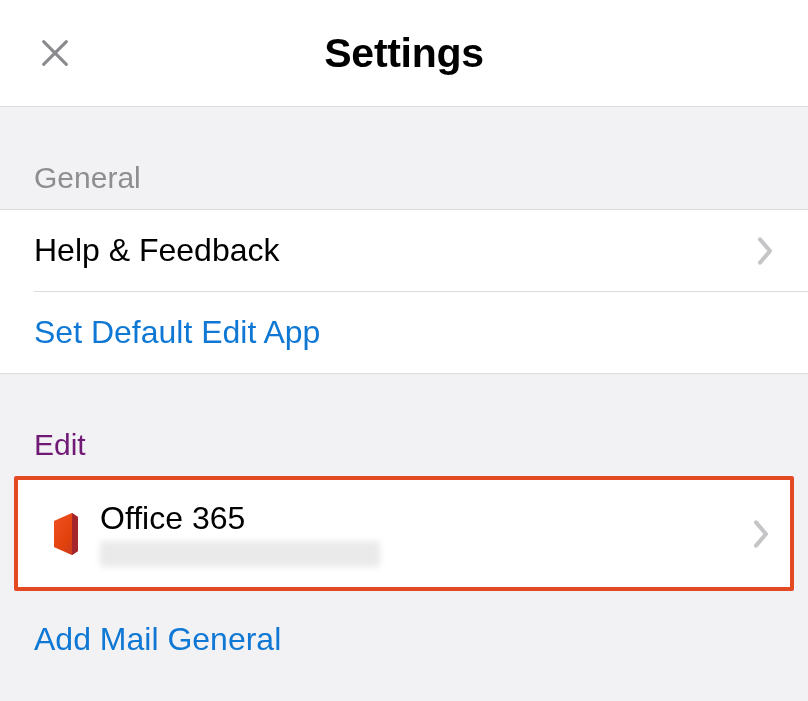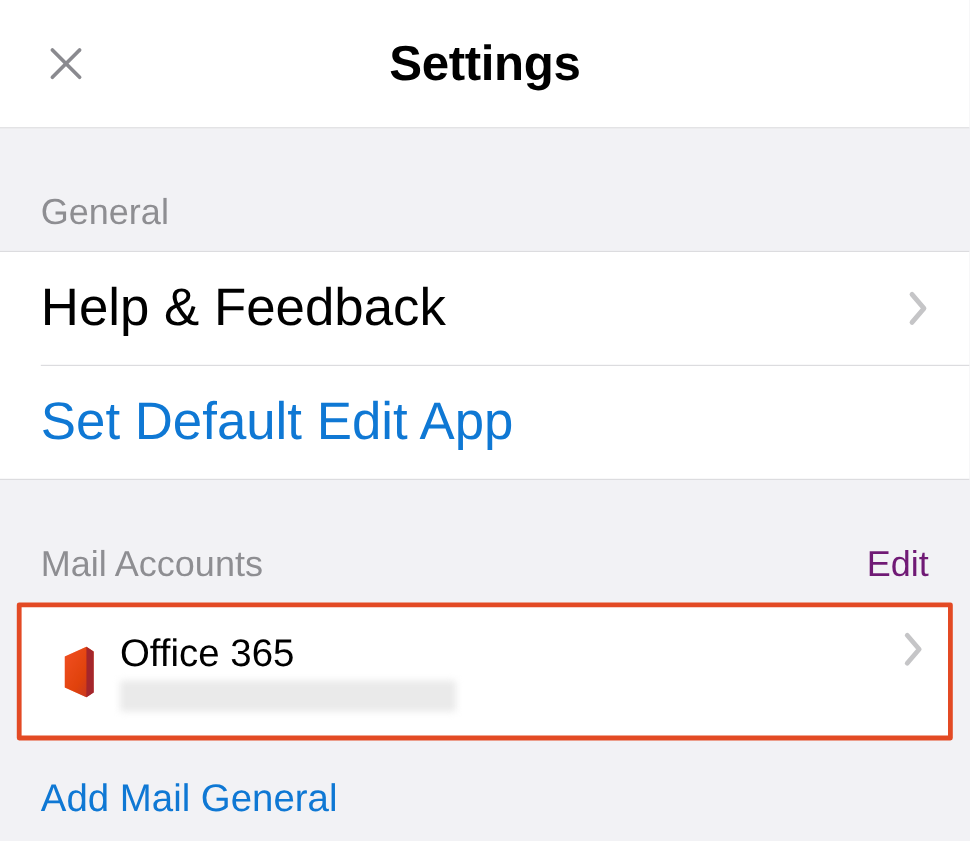--- a/index.html
+++ b/index.html
@@ -52,21 +52,21 @@
 
   .list {
     background: #ffffff;
     border-top: 1px solid #dcdcdf;
     border-bottom: 1px solid #dcdcdf;
   }
   .row {
     display: flex;
     align-items: center;
     padding: 22px 34px;
-    font-size: 44px;
+    font-size: 32px;
     color: #000;
     cursor: pointer;
     position: relative;
   }
   .divider {
     margin-left: 34px;
     height: 1px;
     background: #dcdcdf;
   }
   .row-link-blue {
@@ -79,20 +79,21 @@
   .chevron svg { display:block; }
 
   .account-box {
     border: 4px solid #e34a24;
     background: #ffffff;
     margin: 0 14px;
     border-radius: 2px;
   }
   .account-row {
     display:flex;
+    align-items:center;
     padding: 20px 20px 20px 10px;
     cursor:pointer;
   }
   .account-icon {
     width: 72px;
     display:flex;
     justify-content:center;
     align-items:center;
   }
   .account-text {
@@ -151,21 +152,20 @@
       </svg>
     </span>
   </div>
   <div class="divider"></div>
   <div class="row row-link-blue">
     <span>Set Default Edit App</span>
   </div>
 </div>
 
 <div class="section-header">
-  <span>Mail Accounts</span>
   <span class="edit-link">Edit</span>
 </div>
 
 <div class="account-box">
   <div class="account-row">
     <div class="account-icon">
       <svg width="40" height="46" viewBox="0 0 40 46">
         <defs>
           <linearGradient id="og1" x1="0" y1="0" x2="1" y2="1">
             <stop offset="0%" stop-color="#f25022"></stop>

